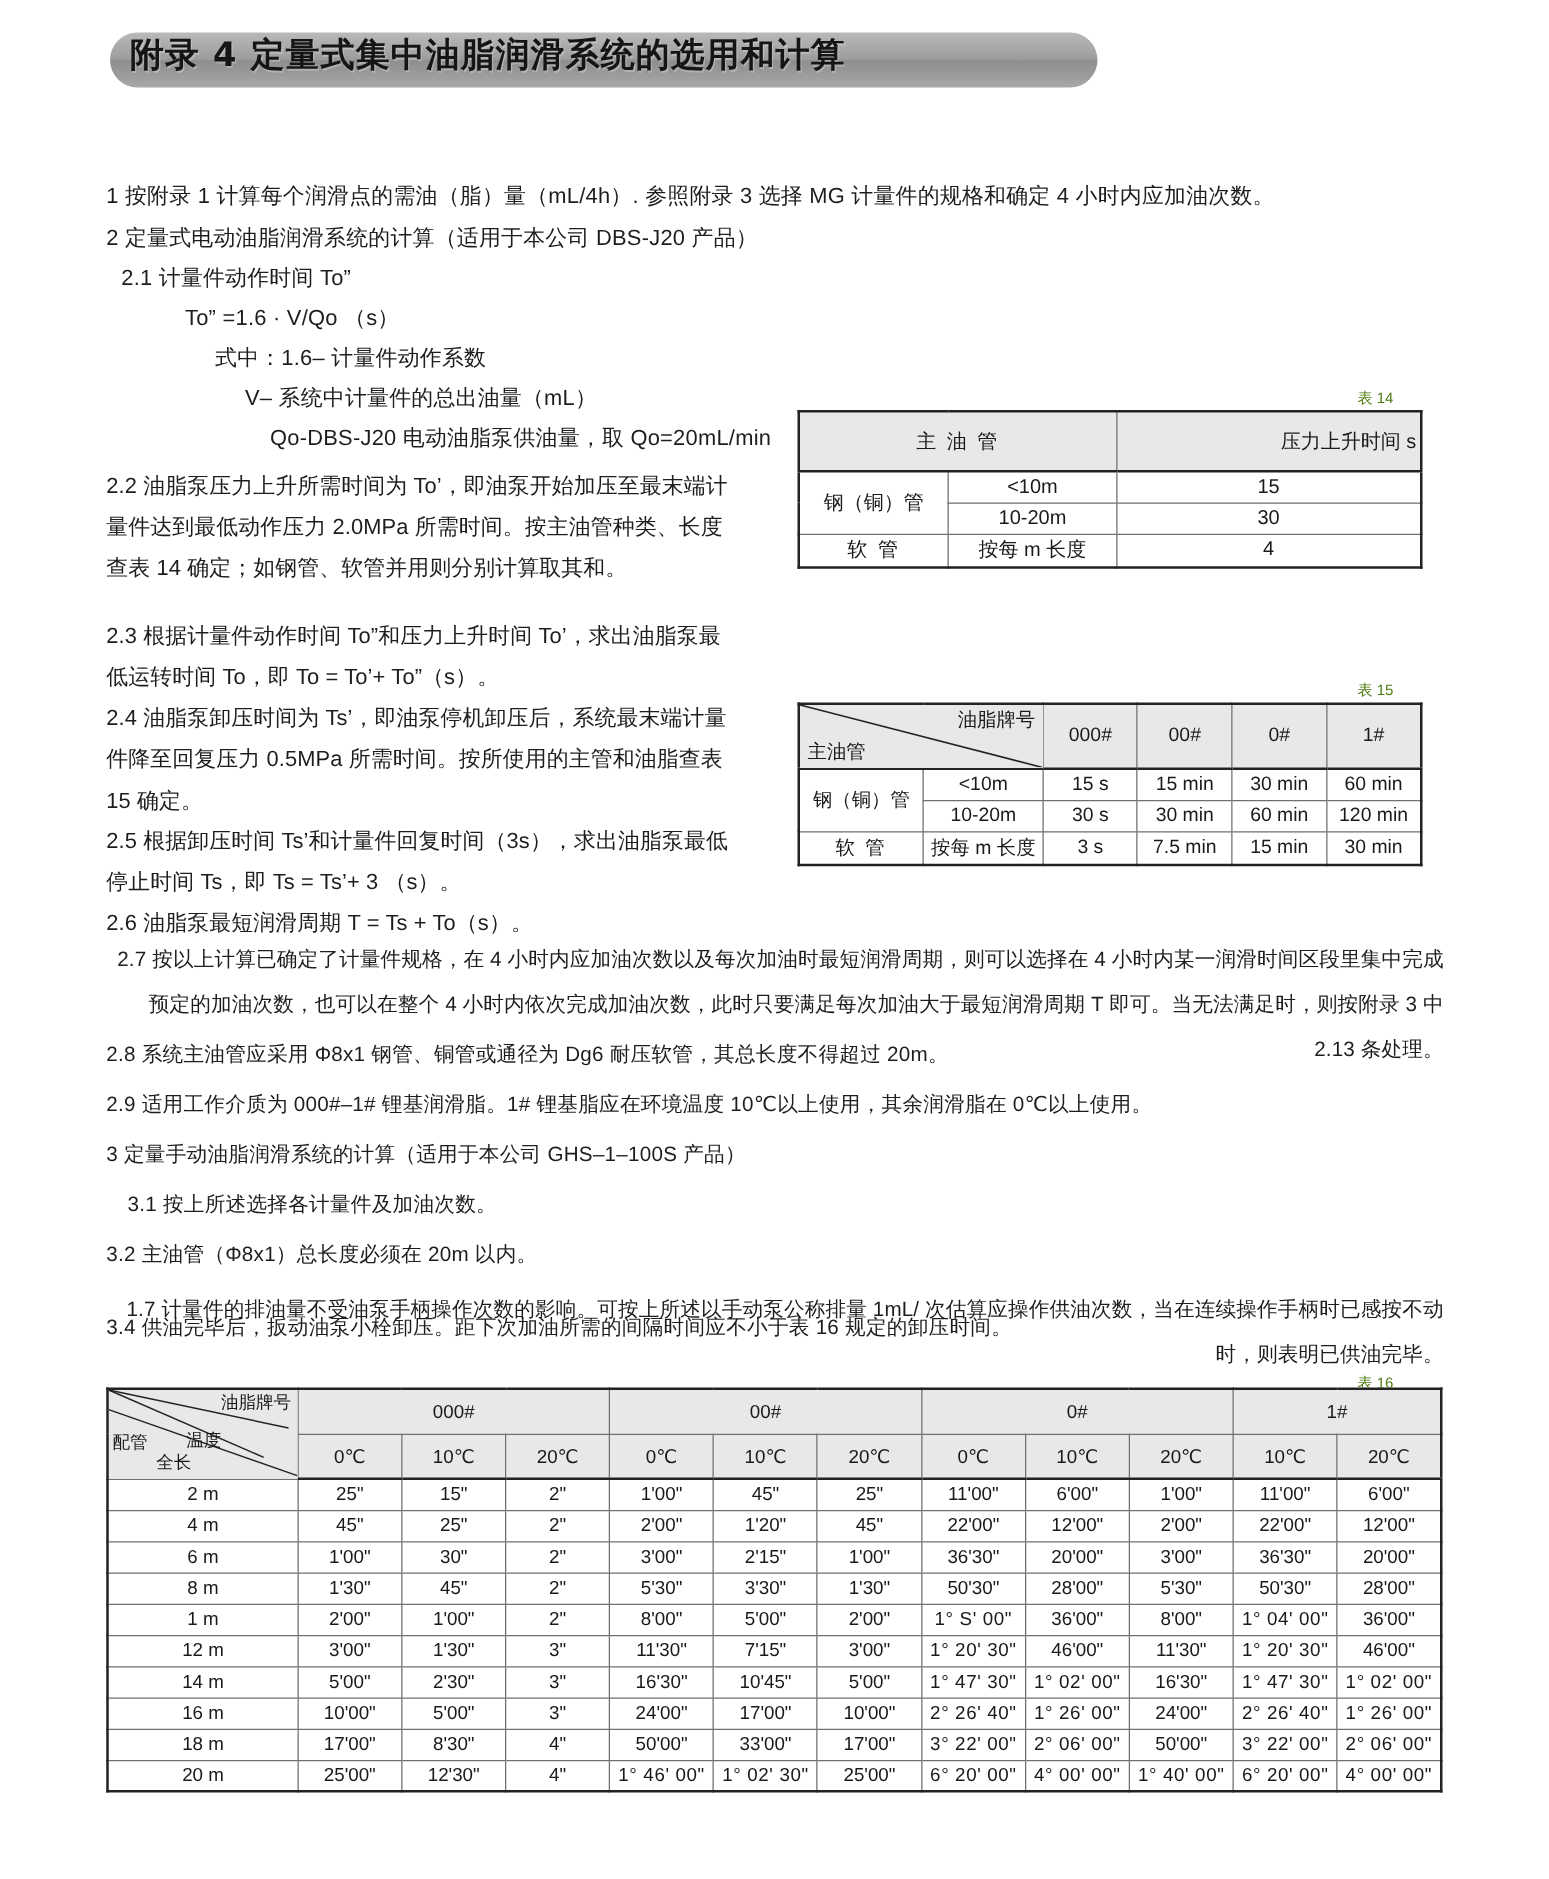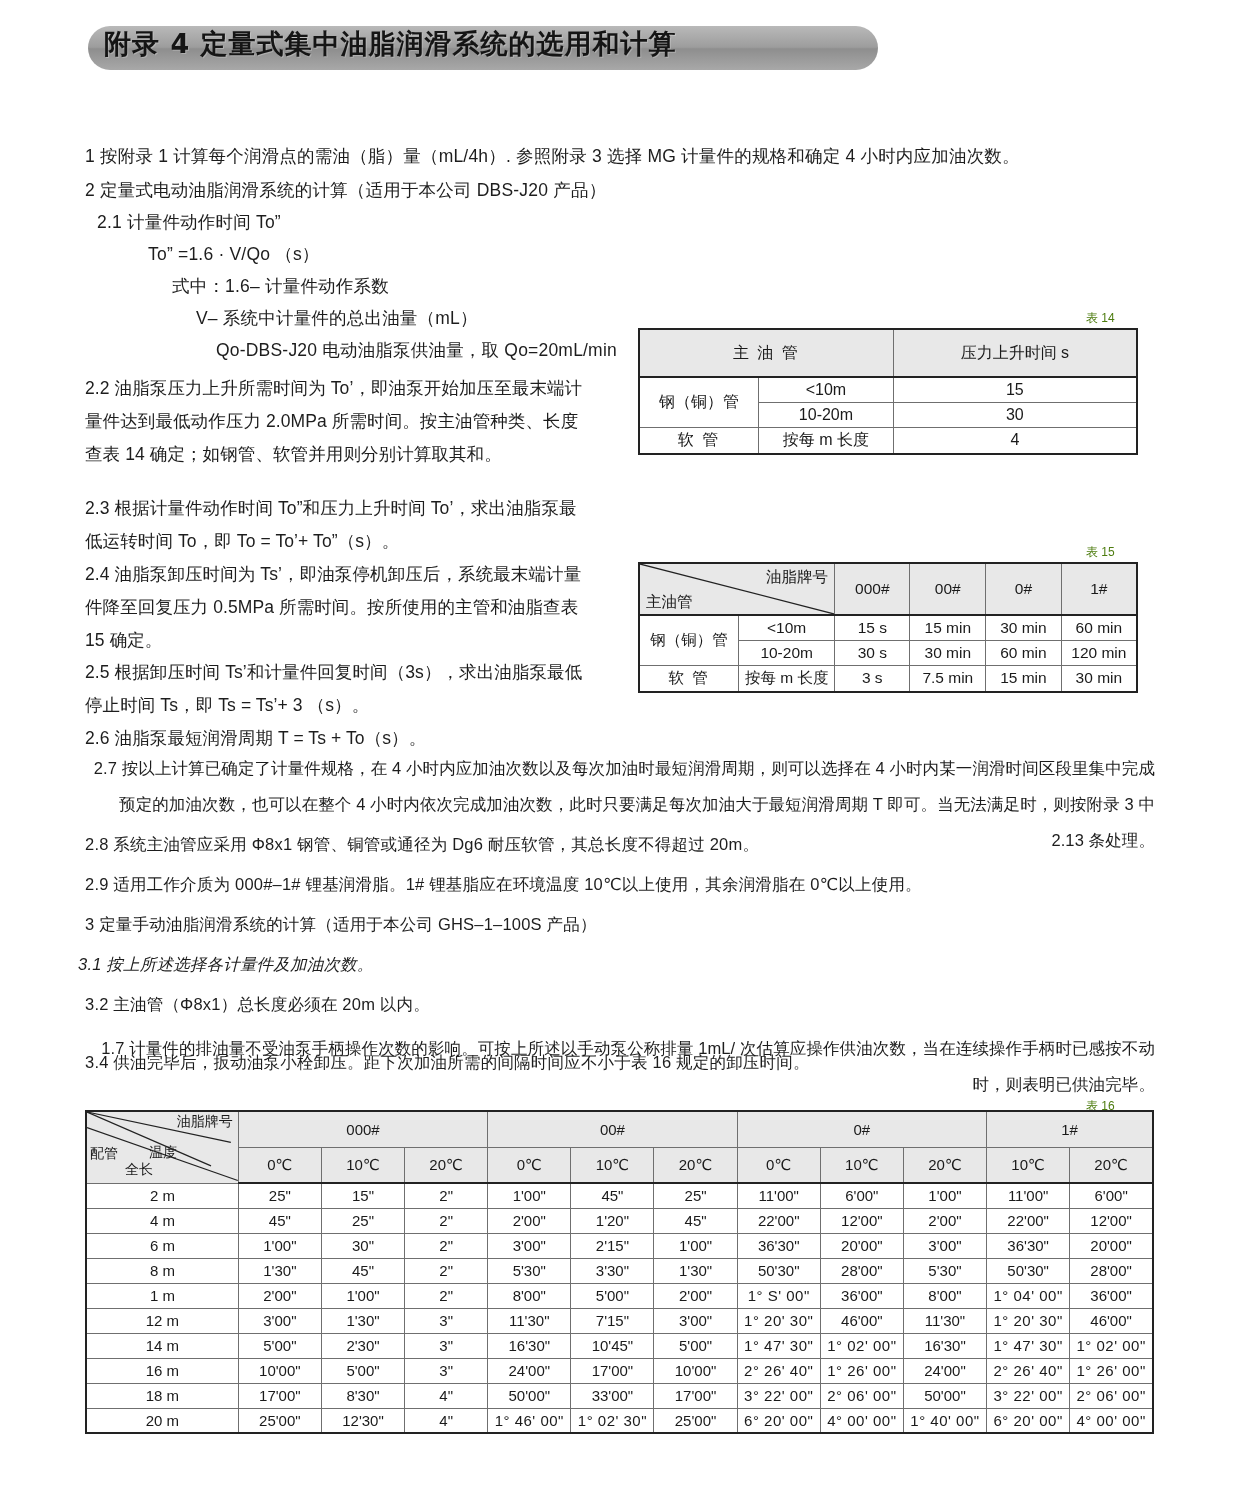--- a/index.html
+++ b/index.html
@@ -146,33 +146,33 @@
   <div class="para wrapb" style="left:85px; top:372px; width:500px;">2.2 油脂泵压力上升所需时间为 To’，即油泵开始加压至最末端计量件达到最低动作压力 2.0MPa 所需时间。按主油管种类、长度查表 14 确定；如钢管、软管并用则分别计算取其和。</div>
   <div class="para wrapb" style="left:85px; top:492px; width:500px;">2.3 根据计量件动作时间 To”和压力上升时间 To’，求出油脂泵最低运转时间 To，即 To = To’+ To”（s）。</div>
   <div class="para wrapb" style="left:85px; top:558px; width:500px;">2.4 油脂泵卸压时间为 Ts’，即油泵停机卸压后，系统最末端计量件降至回复压力 0.5MPa 所需时间。按所使用的主管和油脂查表 15 确定。</div>
   <div class="para wrapb" style="left:85px; top:656px; width:500px;">2.5 根据卸压时间 Ts’和计量件回复时间（3s），求出油脂泵最低停止时间 Ts，即 Ts = Ts’+ 3 （s）。</div>
   <div class="para wrapb" style="left:85px; top:722px; width:520px;">2.6 油脂泵最短润滑周期 T = Ts + To（s）。</div>
 
   <div class="para wrapb sm" style="left:85px; top:750px; width:1070px; line-height:36px;">2.7  按以上计算已确定了计量件规格，在 4 小时内应加油次数以及每次加油时最短润滑周期，则可以选择在 4 小时内某一润滑时间区段里集中完成预定的加油次数，也可以在整个 4 小时内依次完成加油次数，此时只要满足每次加油大于最短润滑周期 T 即可。当无法满足时，则按附录 3 中 2.13 条处理。</div>
   <div class="para sm" style="left:85px; top:836px;">2.8 系统主油管应采用 Φ8x1 钢管、铜管或通径为 Dg6 耐压软管，其总长度不得超过 20m。</div>
   <div class="para sm" style="left:85px; top:876px;">2.9 适用工作介质为 000#–1# 锂基润滑脂。1# 锂基脂应在环境温度 10℃以上使用，其余润滑脂在 0℃以上使用。</div>
   <div class="para sm" style="left:85px; top:916px;">3 定量手动油脂润滑系统的计算（适用于本公司 GHS–1–100S 产品）</div>
-  <div class="para sm" style="left:78px; top:956px;font-style:italic;">3.1 按上所述选择各计量件及加油次数。</div>
+  <div class="para sm" style="left:102px; top:956px;">3.1 按上所述选择各计量件及加油次数。</div>
   <div class="para sm" style="left:85px; top:996px;">3.2 主油管（Φ8x1）总长度必须在 20m 以内。</div>
   <div class="para wrapb sm" style="left:85px; top:1030px; width:1070px; line-height:36px;">1.7 计量件的排油量不受油泵手柄操作次数的影响。可按上所述以手动泵公称排量 1mL/ 次估算应操作供油次数，当在连续操作手柄时已感按不动时，则表明已供油完毕。</div>
   <div class="para sm" style="left:85px; top:1054px;">3.4 供油完毕后，扳动油泵小栓卸压。距下次加油所需的间隔时间应不小于表 16 规定的卸压时间。</div>
 </div>
 
 <div class="tbl-label" style="left:1086px; top:290px;">表 14</div>
 
 <table class="gtbl" id="table14">
   <tbody>
       <tr class="headrow">
     <td class="hd spaced2" colspan="2" style="width:255px; height:48px; font-size:16px;">主 油 管</td>
-    <td class="hd" style="width:245px; font-size:16px;">压力上升时间  s</td>
+    <td class="hd" style="width:245px; font-size:16px;text-align:right;">压力上升时间  s</td>
   </tr>
   <tr>
     <td rowspan="2" style="width:120px;">钢（铜）管</td>
     <td style="width:135px;">&lt;10m</td>
     <td>15</td>
   </tr>
   <tr>
     <td>10-20m</td>
     <td>30</td>
   </tr>

